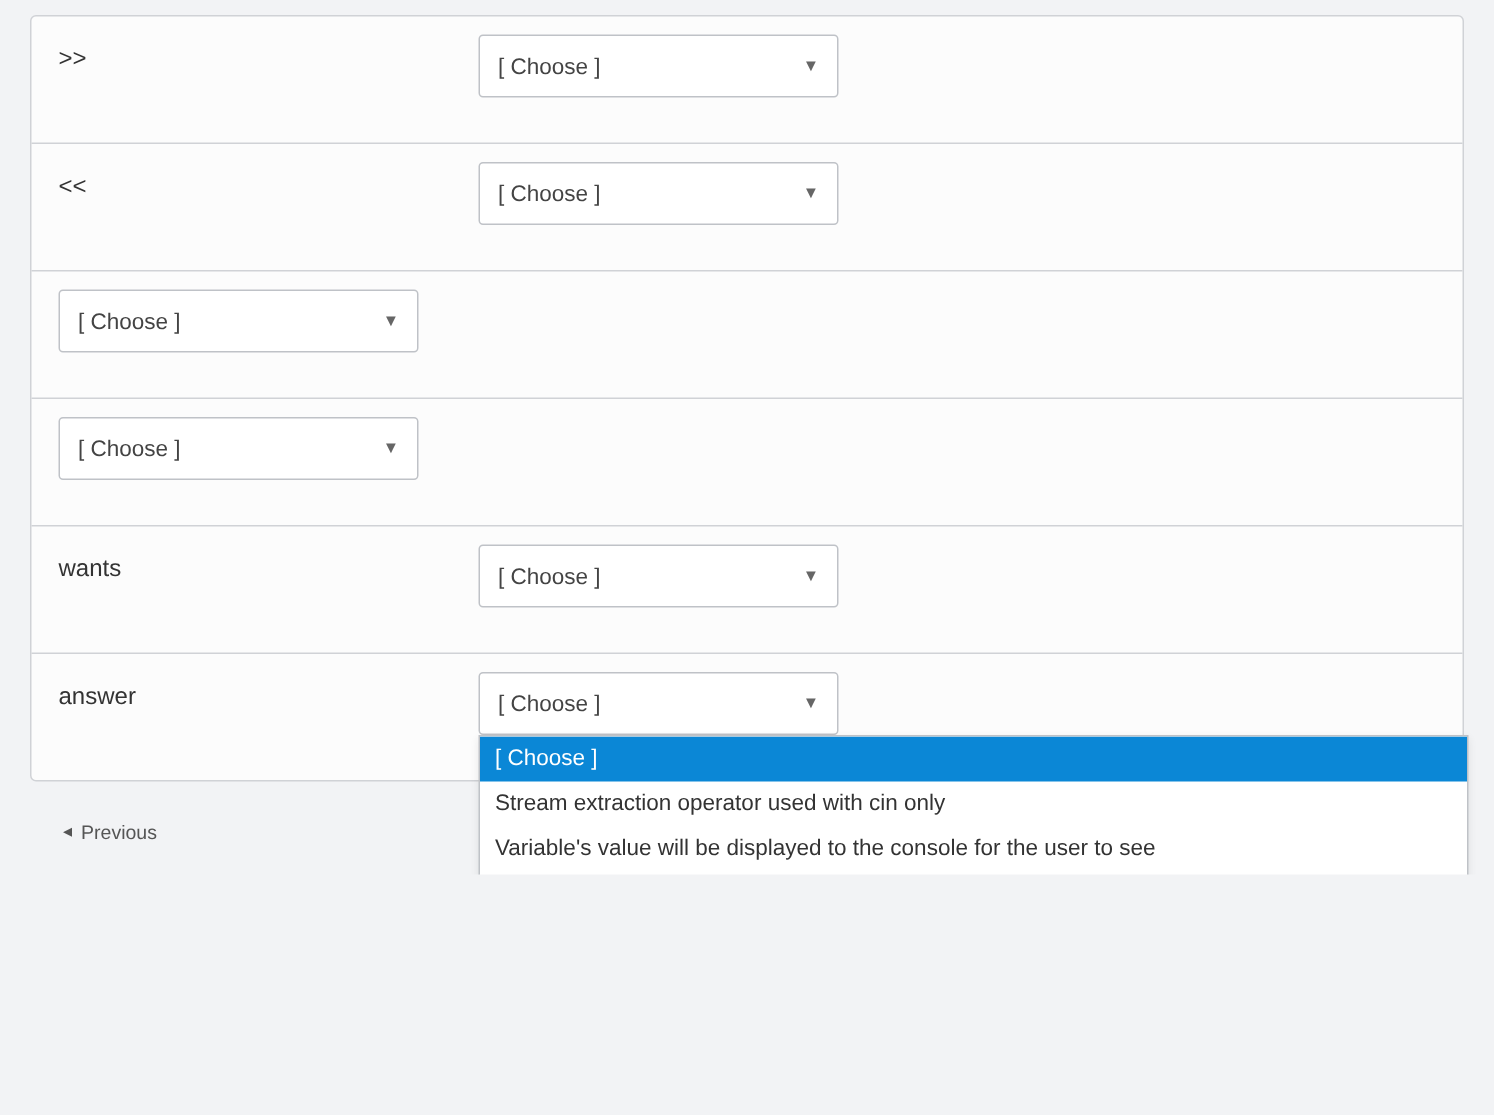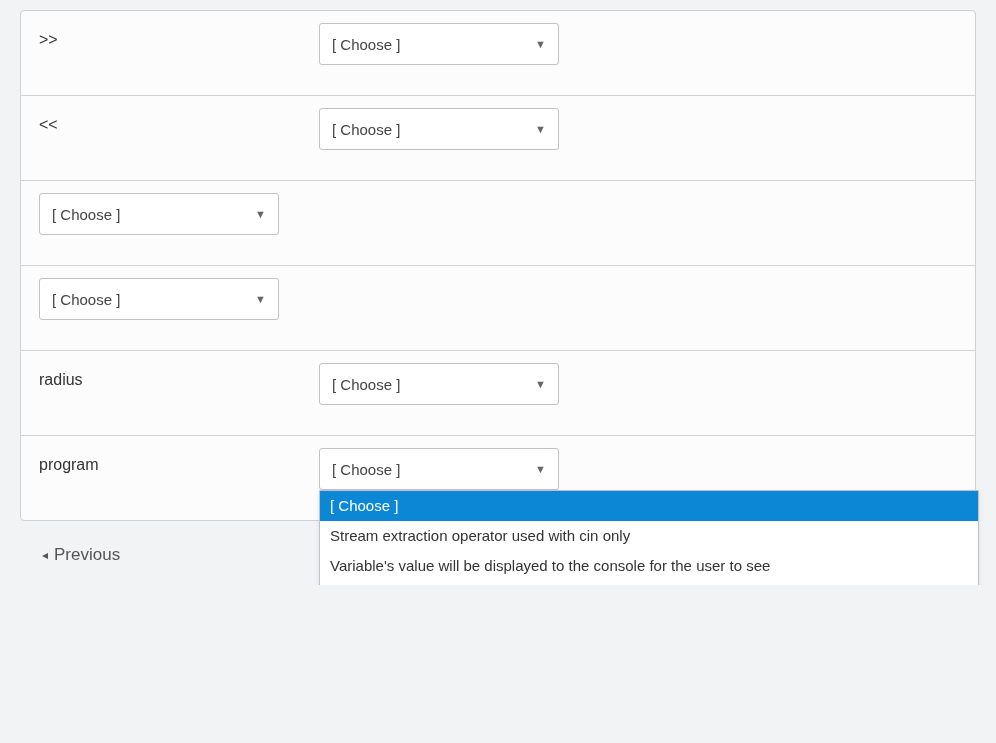--- a/index.html
+++ b/index.html
@@ -81,21 +81,21 @@
       line-height: 1.45;
     }
     .dropdown-option.selected {
       background: #0b87d6;
       color: #fff;
     }
     .nav-area {
       padding: 24px 10px 10px 22px;
     }
     .prev-link {
-      font-size: 17px;
+      font-size: 13px;
       color: #555;
       cursor: pointer;
       display: inline-flex;
       align-items: center;
       gap: 6px;
     }
     .prev-link::before {
       content: "\25C2";
       font-size: 12px;
     }
@@ -137,31 +137,31 @@
   <div class="match-row">
     <div class="select-wrap">
       <div class="select-box">
         <span>[ Choose ]</span>
         <span class="chev">▼</span>
       </div>
     </div>
   </div>
 
   <div class="match-row">
-    <div class="term">radius</div>
+    <div class="term">wants</div>
     <div class="select-wrap">
       <div class="select-box">
         <span>[ Choose ]</span>
         <span class="chev">▼</span>
       </div>
     </div>
   </div>
 
   <div class="match-row">
-    <div class="term">program</div>
+    <div class="term">answer</div>
     <div class="select-wrap">
       <div class="select-box">
         <span>[ Choose ]</span>
         <span class="chev">▼</span>
       </div>
       <div class="dropdown-panel">
         <div class="dropdown-option selected">[ Choose ]</div>
         <div class="dropdown-option">Stream extraction operator used with cin only</div>
         <div class="dropdown-option">Variable's value will be displayed to the console for the user to see</div>
         <div class="dropdown-option">Console output - used when programmer wants data/info displayed to the output</div>

